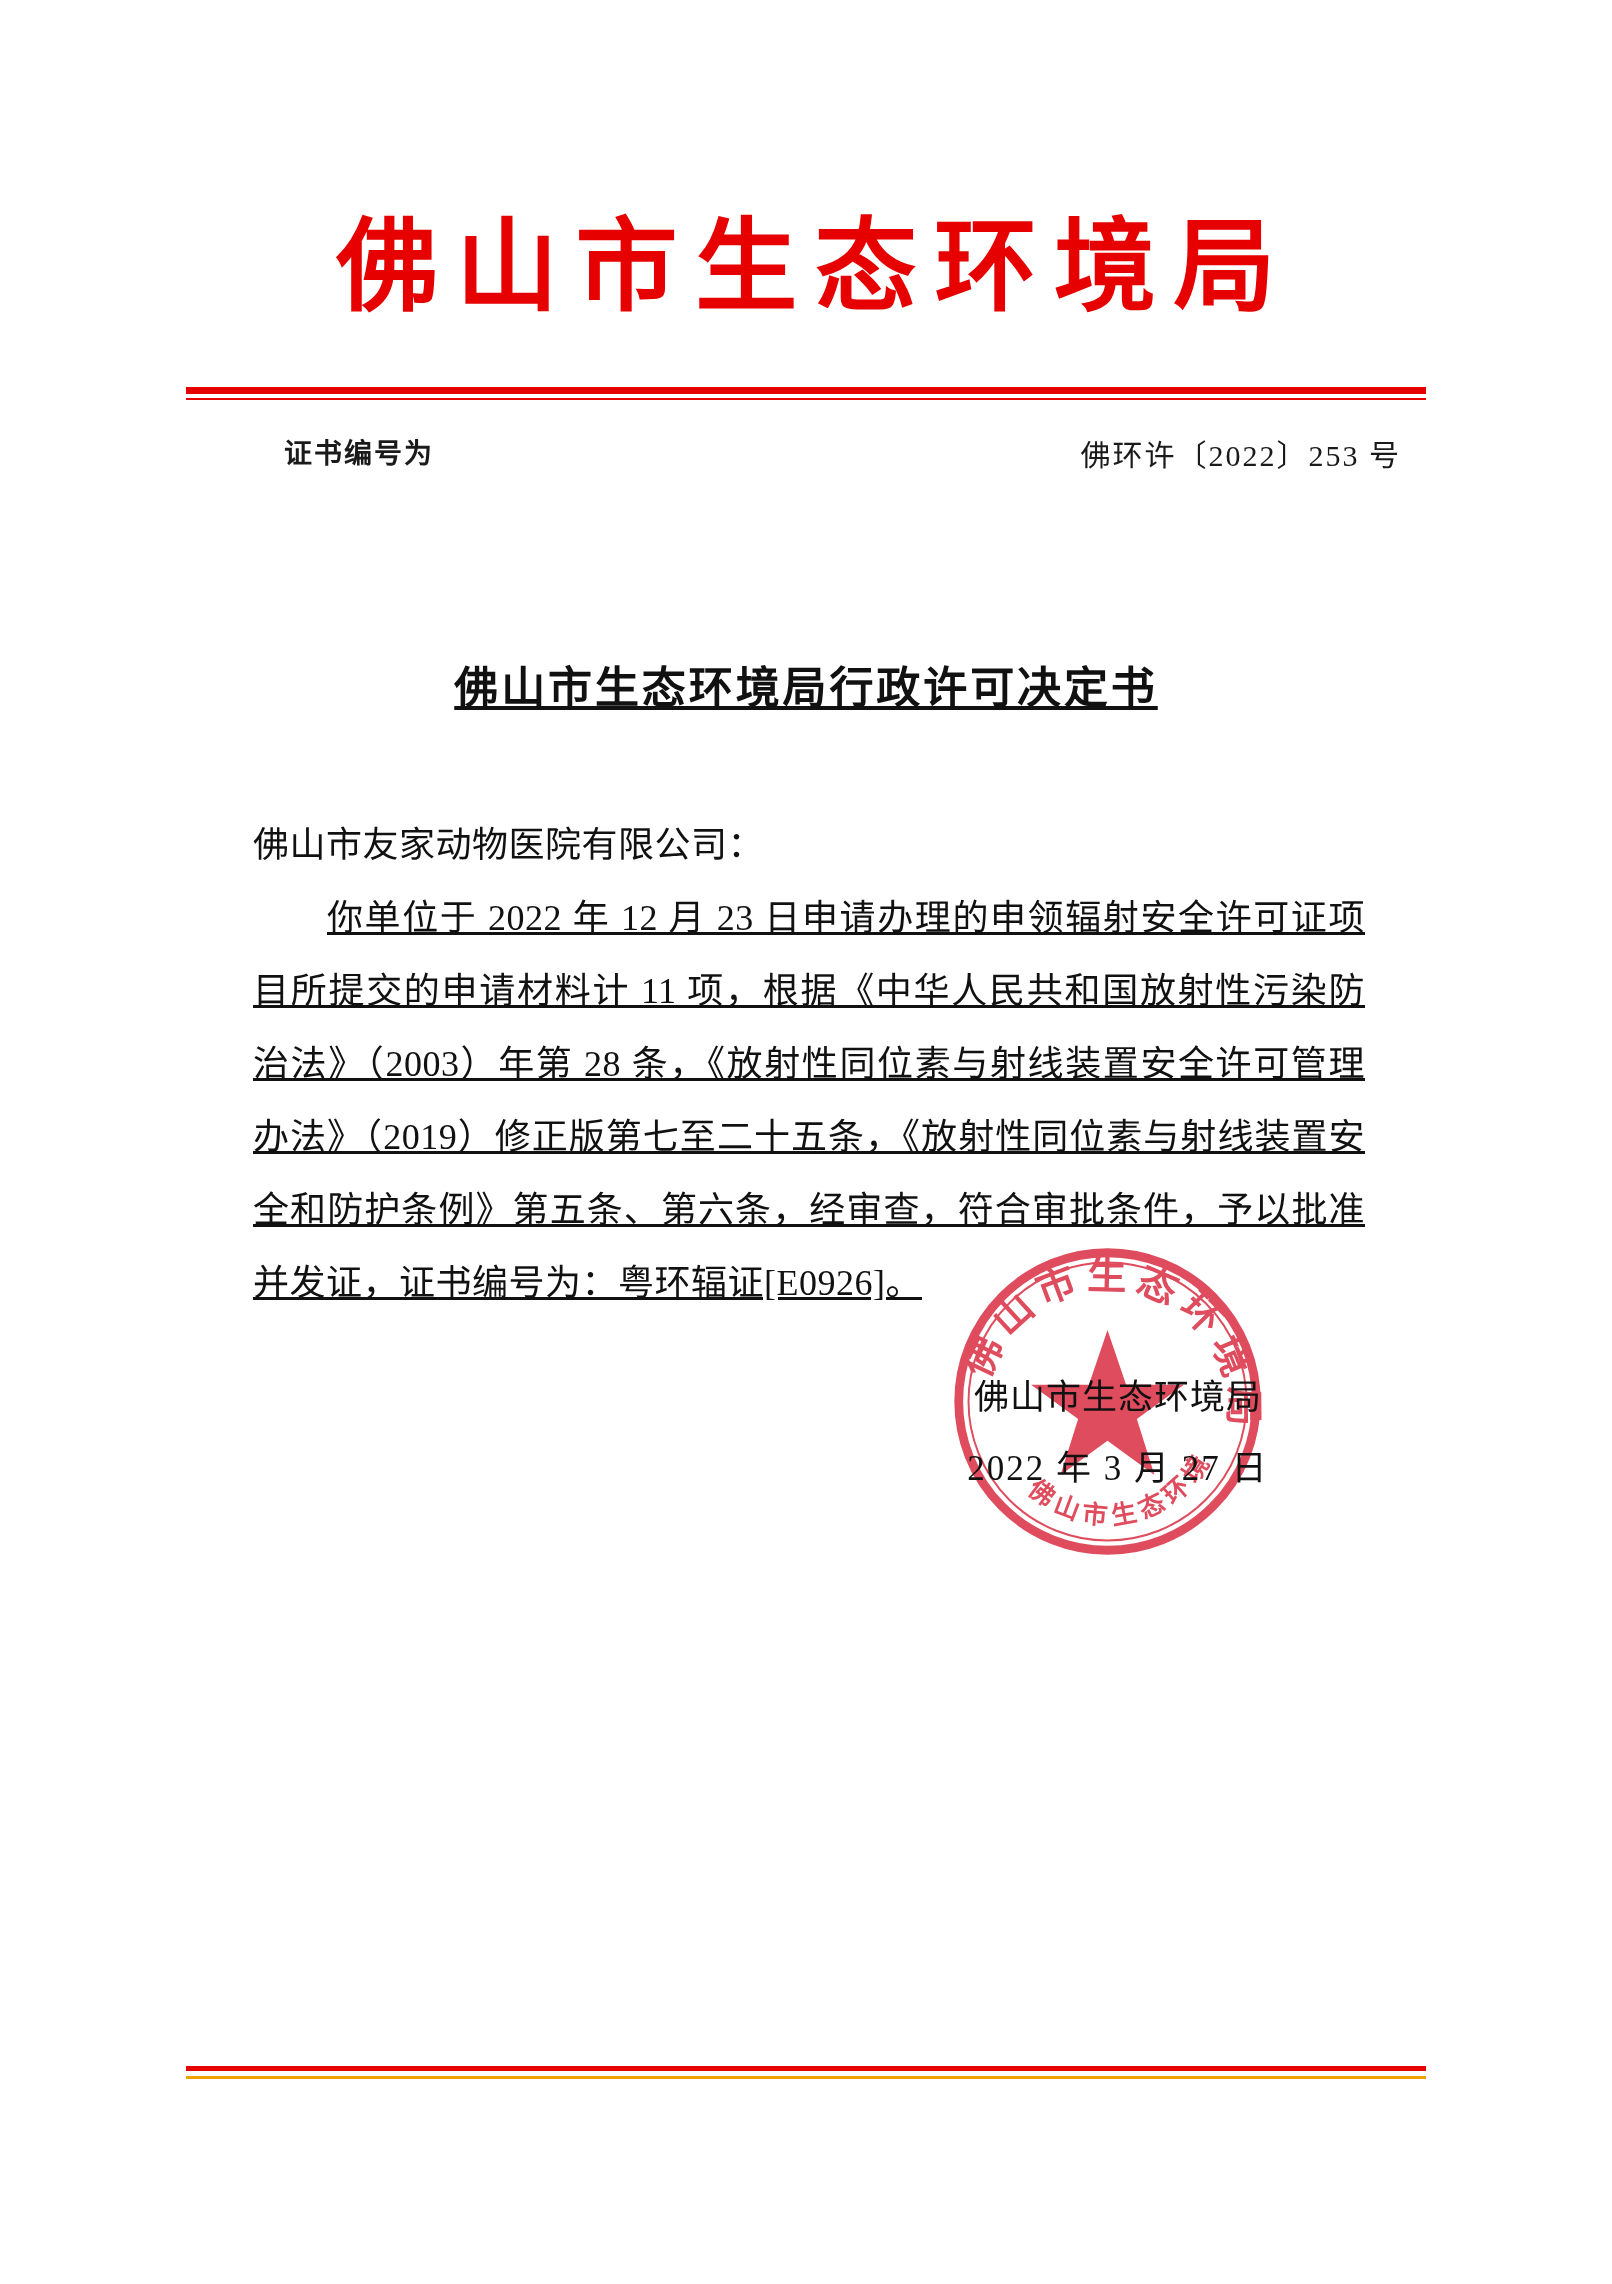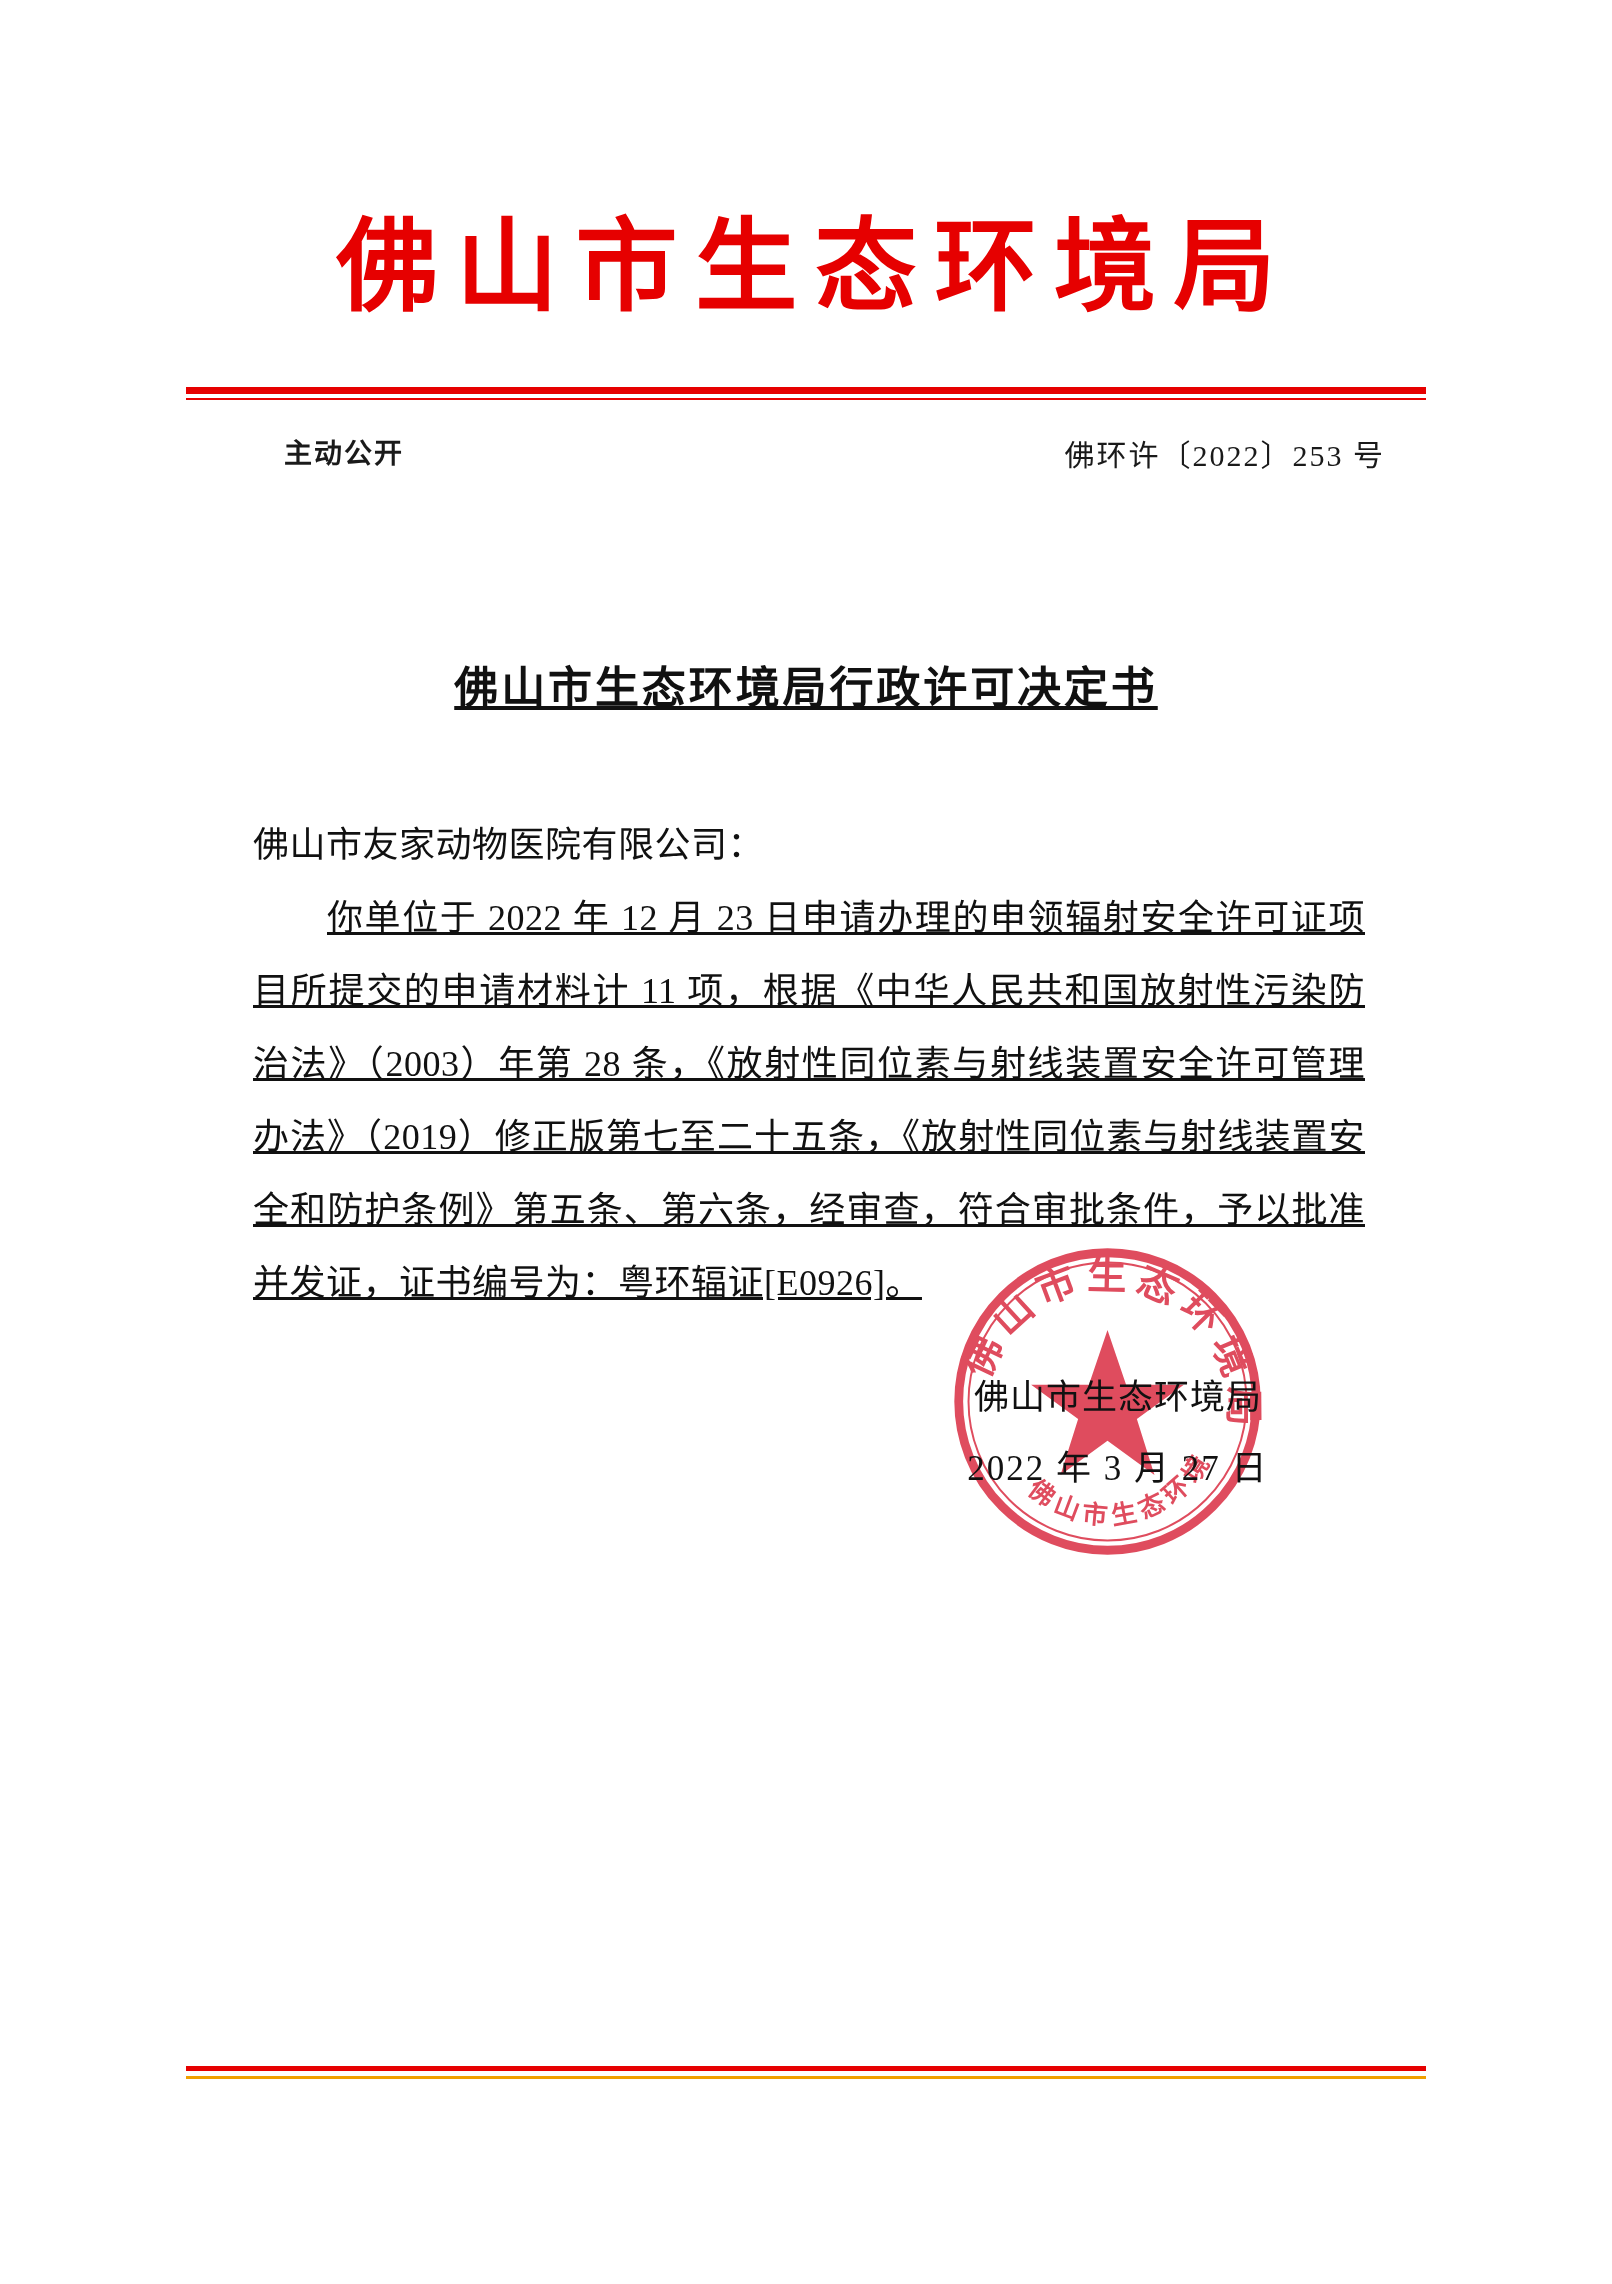--- a/index.html
+++ b/index.html
@@ -68,21 +68,21 @@
     left: 98px;
     top: 0;
     font-family: "DejaVu Serif", "Liberation Serif", serif;
     font-weight: 700;
     font-size: 28px;
     color: #1a1a1a;
     letter-spacing: 2px;
   }
   .meta-right {
     position: absolute;
-    right: 41px;
+    right: 25px;
     top: 0;
     font-size: 30px;
     color: #1a1a1a;
     letter-spacing: 2px;
     white-space: nowrap;
   }
 
   
   .doc-title {
     position: absolute;
@@ -170,21 +170,21 @@
 <div class="page">
 
   <div class="masthead">
     <div class="masthead-title">佛山市生态环境局</div>
   </div>
 
   <div class="rule-top"></div>
   <div class="rule-top-thin"></div>
 
   <div class="meta-row">
-    <div class="meta-left">主动公开</div>
+    <div class="meta-left">证书编号为</div>
     <div class="meta-right">佛环许〔2022〕253 号</div>
   </div>
 
   <div class="doc-title">佛山市生态环境局行政许可决定书</div>
 
   <div class="body-block">
     <p class="addressee">佛山市友家动物医院有限公司：</p>
     <p class="para">你单位于 2022 年 12 月 23 日申请办理的申领辐射安全许可证项目所提交的申请材料计 11 项，根据《中华人民共和国放射性污染防治法》（2003）年第 28 条，《放射性同位素与射线装置安全许可管理办法》（2019）修正版第七至二十五条，《放射性同位素与射线装置安全和防护条例》第五条、第六条，经审查，符合审批条件，予以批准并发证，证书编号为：粤环辐证[E0926]。</p>
   </div>
 

